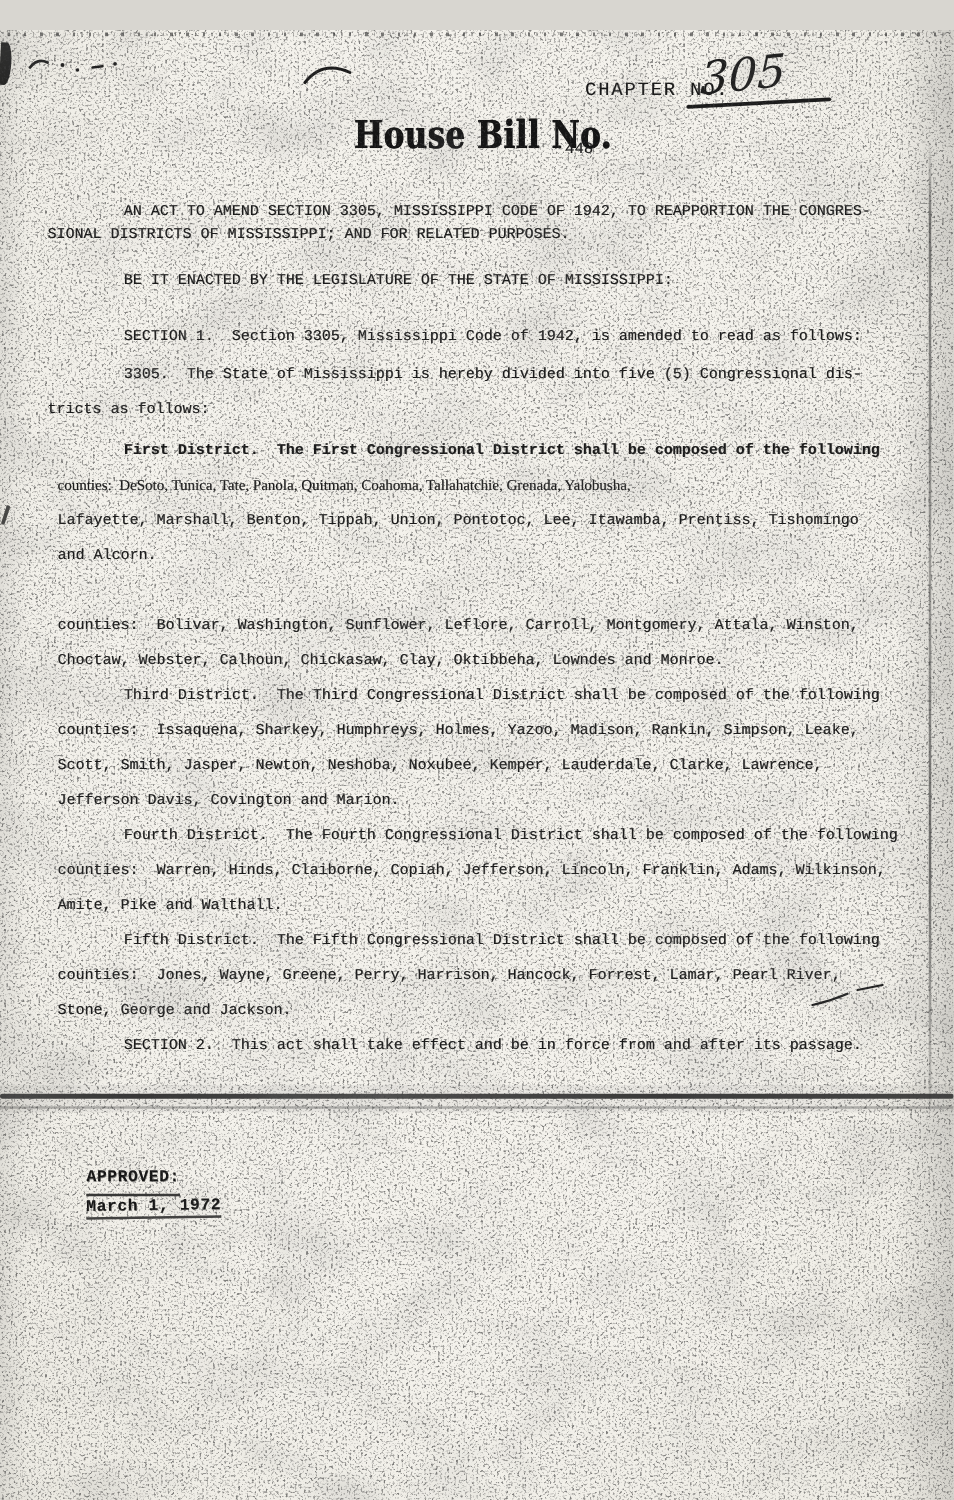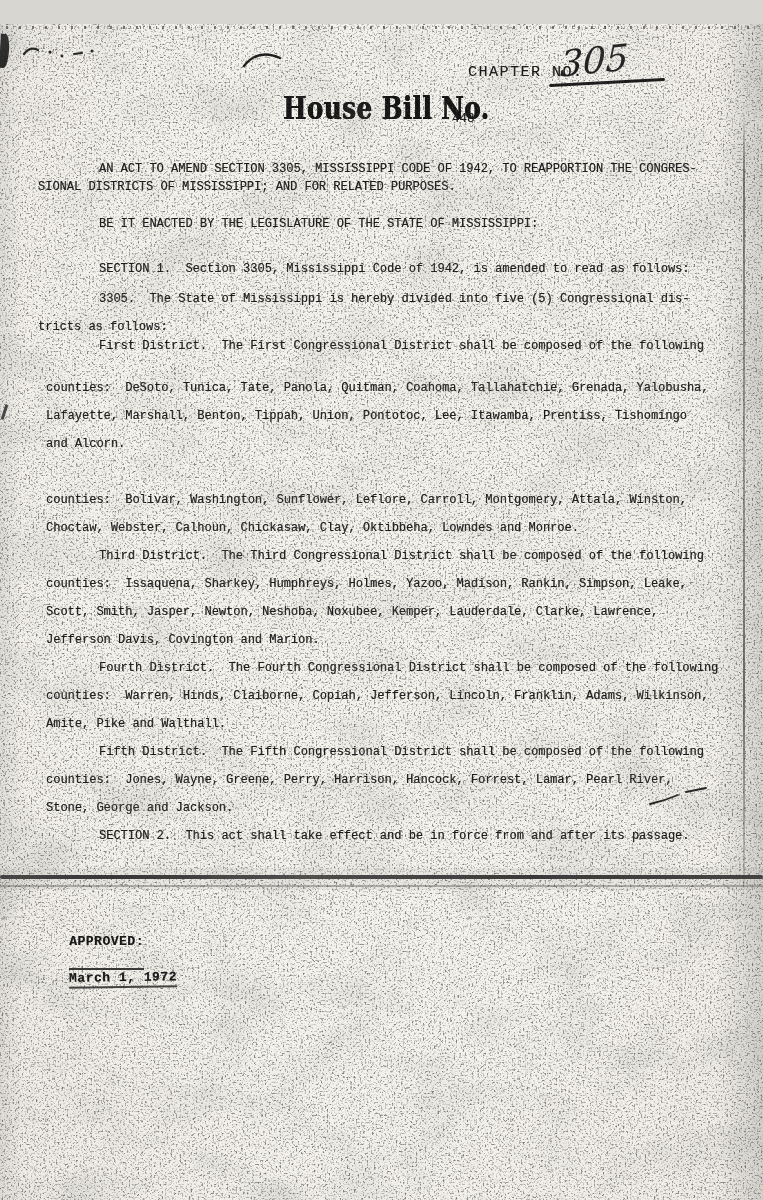--- a/index.html
+++ b/index.html
@@ -64,21 +64,21 @@
   }
 
   
   .approved {
     position: absolute; left: 36px; top: 895px;
     font-size: 13px; font-weight: bold; color: #141414;
     letter-spacing: 0.5px; white-space: pre;
     text-shadow: 0.3px 0.3px 0.5px rgba(20,20,20,0.5);
   }
   .approved .label {
-    display: inline-block; padding-bottom: 19px; margin-right: 12px;
+    display: inline-block; padding-bottom: 6px; margin-right: 12px;
     border-bottom: 2px solid rgba(22,22,22,0.85);
   }
   .approved .date {
     display: inline-block; padding-bottom: 1px;
     border-bottom: 2px solid rgba(22,22,22,0.8);
     transform: rotate(-0.8deg);
   }
 
   
   .top-dots {
@@ -162,22 +162,22 @@
   <div class="bill-title">House Bill No.</div>
   <div class="bill-number">448</div>
 
   <div class="doc-body">
       <div class="tline" style="top: 138px; left: 99px;">AN ACT TO AMEND SECTION 3305, MISSISSIPPI CODE OF 1942, TO REAPPORTION THE CONGRES-</div>
       <div class="tline" style="top: 156px; left: 38px;">SIONAL DISTRICTS OF MISSISSIPPI; AND FOR RELATED PURPOSES.</div>
       <div class="tline" style="top: 193px; left: 99px;">BE IT ENACTED BY THE LEGISLATURE OF THE STATE OF MISSISSIPPI:</div>
       <div class="tline" style="top: 238px; left: 99px;">SECTION 1.  Section 3305, Mississippi Code of 1942, is amended to read as follows:</div>
       <div class="tline" style="top: 268px; left: 99px;">3305.  The State of Mississippi is hereby divided into five (5) Congressional dis-</div>
       <div class="tline" style="top: 296px; left: 38px;">tricts as follows:</div>
-      <div class="tline" style="top: 315px; left: 99px;">First District.  The First Congressional District shall be composed of the following</div>
-      <div class="tline" style="top: 357px; left: 46px;">counties:  DeSoto, Tunica, Tate, Panola, Quitman, Coahoma, Tallahatchie, Grenada, Yalobusha,</div>
+      <div class="tline" style="top: 329px; left: 99px; font-weight: bold;">First District.  The First Congressional District shall be composed of the following</div>
+      <div class="tline" style="top: 357px; left: 46px; font-family: Liberation Serif, serif;">counties:  DeSoto, Tunica, Tate, Panola, Quitman, Coahoma, Tallahatchie, Grenada, Yalobusha,</div>
       <div class="tline" style="top: 385px; left: 46px;">Lafayette, Marshall, Benton, Tippah, Union, Pontotoc, Lee, Itawamba, Prentiss, Tishomingo</div>
       <div class="tline" style="top: 413px; left: 46px;">and Alcorn.</div>
       <div class="tline" style="top: 469px; left: 46px;">counties:  Bolivar, Washington, Sunflower, Leflore, Carroll, Montgomery, Attala, Winston,</div>
       <div class="tline" style="top: 497px; left: 46px;">Choctaw, Webster, Calhoun, Chickasaw, Clay, Oktibbeha, Lowndes and Monroe.</div>
       <div class="tline" style="top: 525px; left: 99px;">Third District.  The Third Congressional District shall be composed of the following</div>
       <div class="tline" style="top: 553px; left: 46px;">counties:  Issaquena, Sharkey, Humphreys, Holmes, Yazoo, Madison, Rankin, Simpson, Leake,</div>
       <div class="tline" style="top: 609px; left: 46px;">Jefferson Davis, Covington and Marion.</div>
       <div class="tline" style="top: 581px; left: 46px;">Scott, Smith, Jasper, Newton, Neshoba, Noxubee, Kemper, Lauderdale, Clarke, Lawrence,</div>
       <div class="tline" style="top: 637px; left: 99px;">Fourth District.  The Fourth Congressional District shall be composed of the following</div>
       <div class="tline" style="top: 665px; left: 46px; text-align: center;">counties:  Warren, Hinds, Claiborne, Copiah, Jefferson, Lincoln, Franklin, Adams, Wilkinson,</div>

